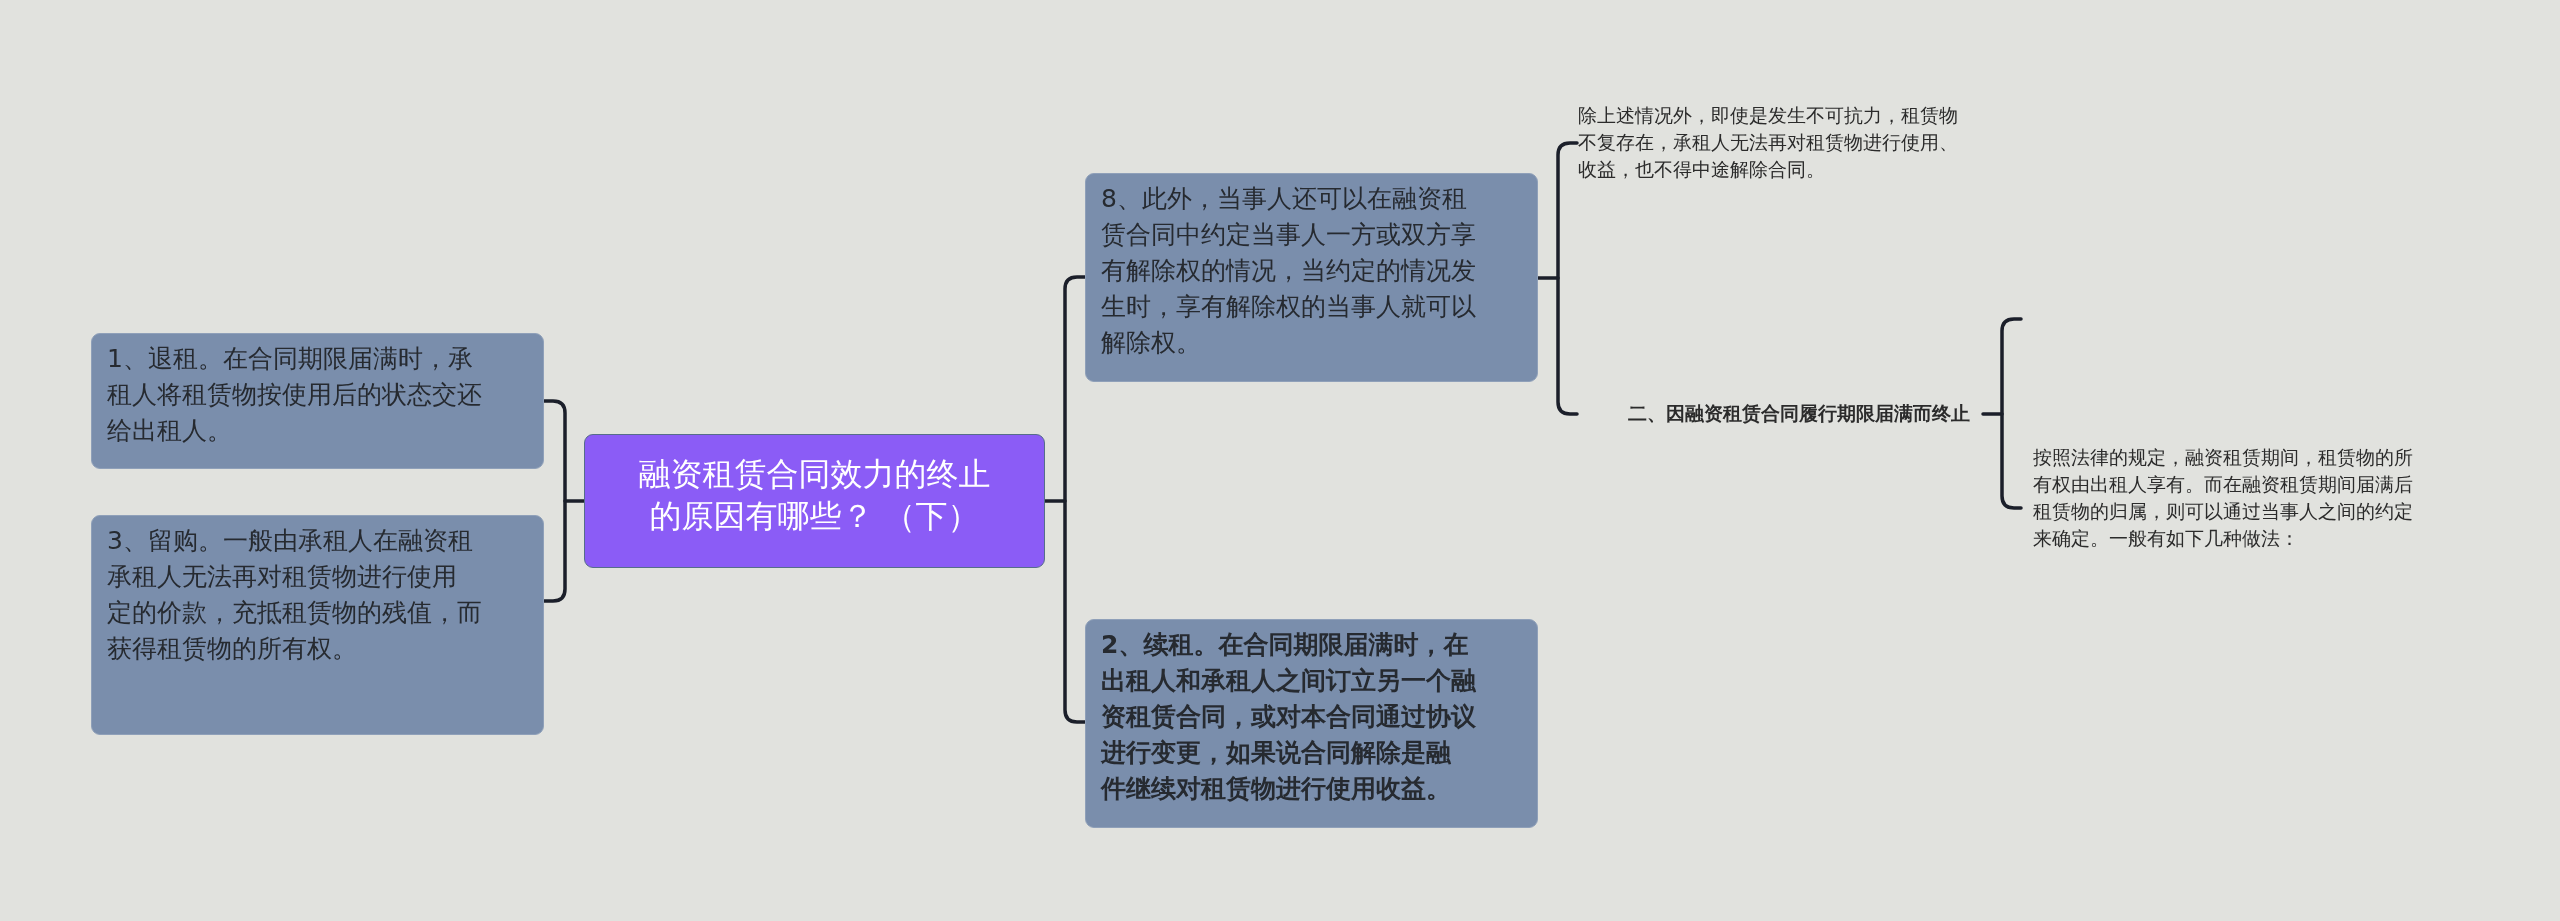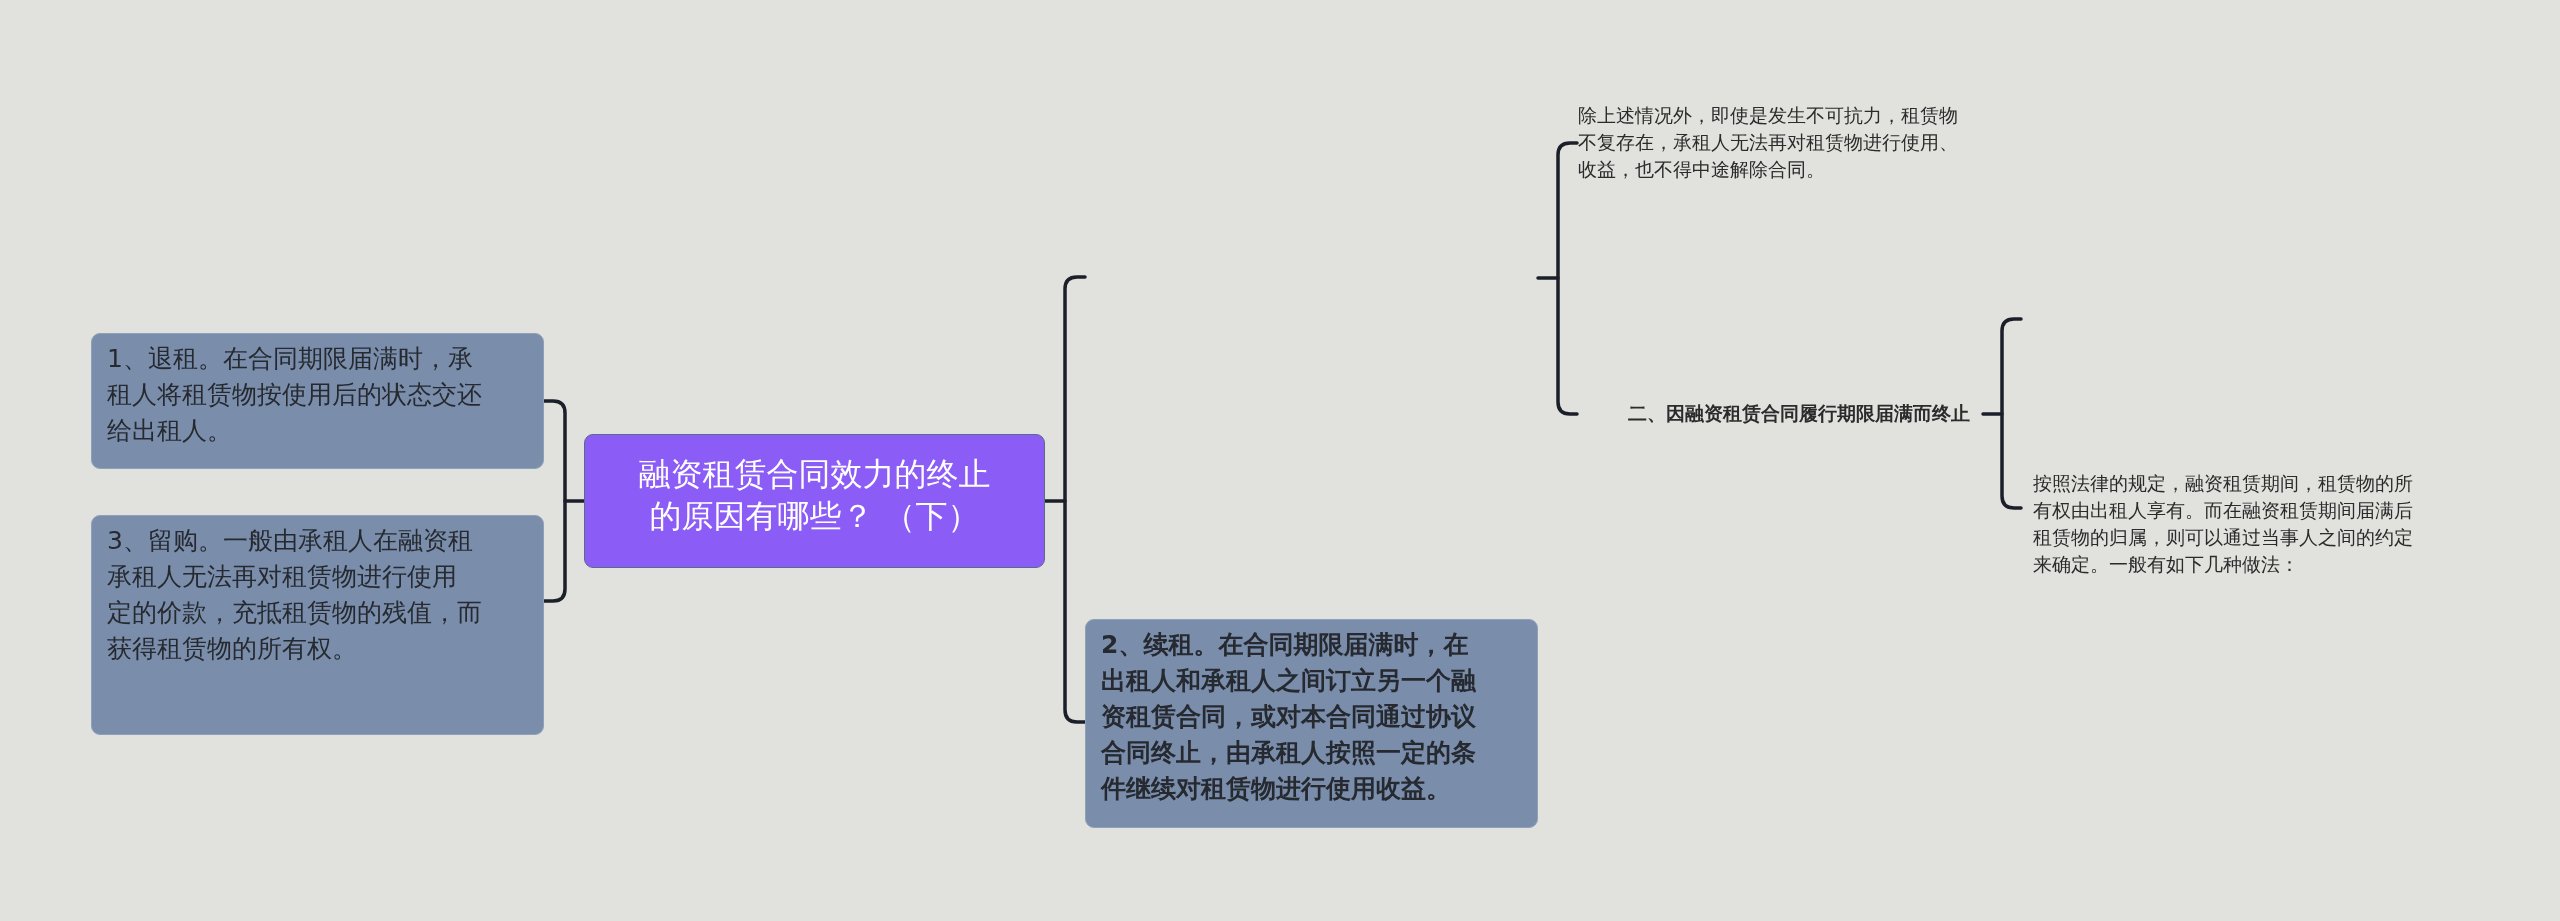--- a/index.html
+++ b/index.html
@@ -87,40 +87,47 @@
     <span class="line">给出租人。</span>
   </div>
 
   <div class="node" style="left:91px; top:515px; width:453px; height:220px;">
     <span class="line">3、留购。一般由承租人在融资租</span>
     <span class="line">承租人无法再对租赁物进行使用</span>
     <span class="line">定的价款，充抵租赁物的残值，而</span>
     <span class="line">获得租赁物的所有权。</span>
   </div>
 
+  <div class="node" style="left:1085px; top:173px; width:453px; height:209px;">
+    <span class="line">8、此外，当事人还可以在融资租</span>
+    <span class="line">赁合同中约定当事人一方或双方享</span>
+    <span class="line">有解除权的情况，当约定的情况发</span>
+    <span class="line">生时，享有解除权的当事人就可以</span>
+    <span class="line">解除权。</span>
+  </div>
 
   <div class="node" style="left:1085px; top:619px; width:453px; height:209px;font-weight:bold;">
     <span class="line">2、续租。在合同期限届满时，在</span>
     <span class="line">出租人和承租人之间订立另一个融</span>
     <span class="line">资租赁合同，或对本合同通过协议</span>
-    <span class="line">合同终止，由承租人按照一定的条</span>
+    <span class="line">进行变更，如果说合同解除是融</span>
     <span class="line">件继续对租赁物进行使用收益。</span>
   </div>
 
   <div class="leaf-text" style="left:1578px; top:102px;">
     <span class="line">除上述情况外，即使是发生不可抗力，租赁物</span>
     <span class="line">不复存在，承租人无法再对租赁物进行使用、</span>
     <span class="line">收益，也不得中途解除合同。</span>
   </div>
 
   <div class="leaf-text" style="left:1628px; top:400px;font-weight:bold;">
     <span class="line">二、因融资租赁合同履行期限届满而终止</span>
   </div>
 
 
-  <div class="leaf-text" style="left:2033px; top:470px;">
+  <div class="leaf-text" style="left:2033px; top:444px;">
     <span class="line">按照法律的规定，融资租赁期间，租赁物的所</span>
     <span class="line">有权由出租人享有。而在融资租赁期间届满后</span>
     <span class="line">租赁物的归属，则可以通过当事人之间的约定</span>
     <span class="line">来确定。一般有如下几种做法：</span>
   </div>
 
 </div>
 
 </body></html>

